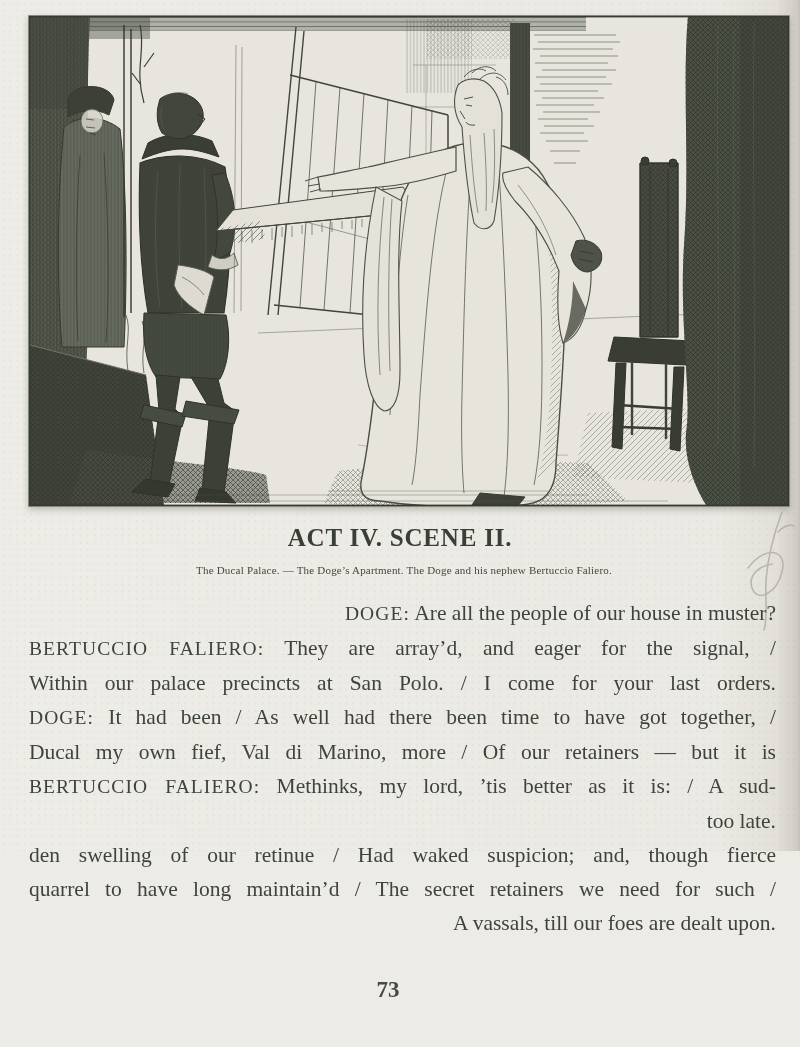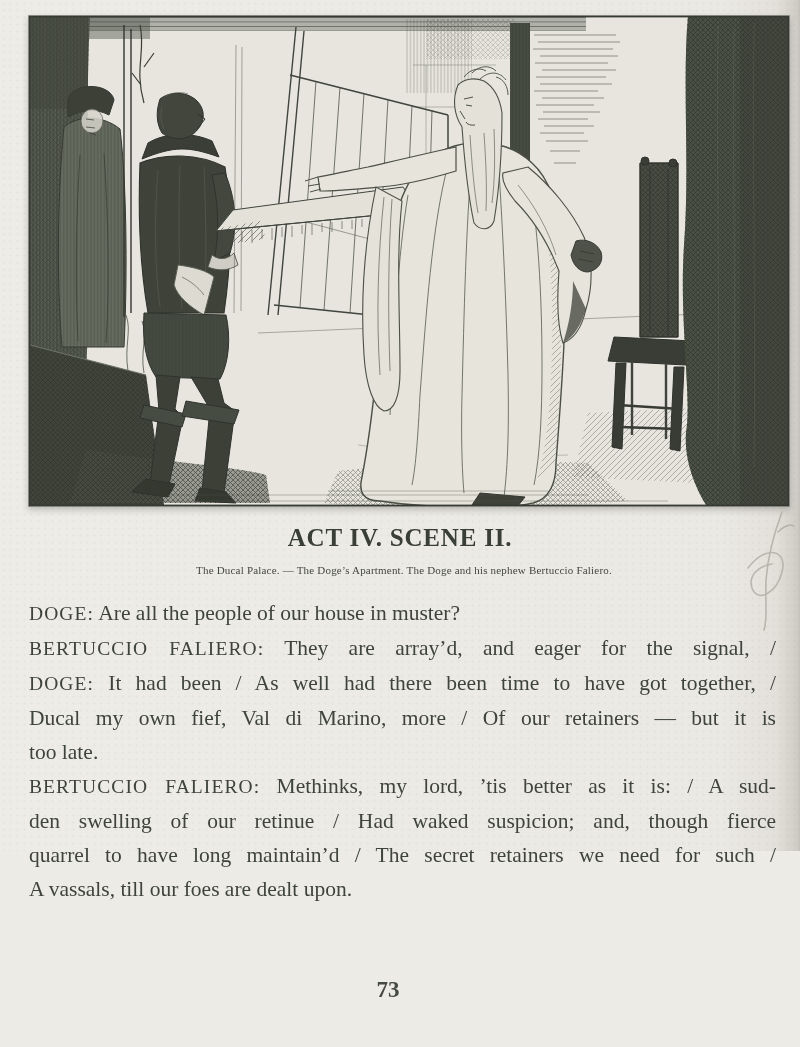--- a/index.html
+++ b/index.html
@@ -28,21 +28,21 @@
   }
   .stage{
     position:absolute;left:30px;right:22px;top:564px;
     text-align:center;font-size:11px;letter-spacing:.2px;
     color:#43483f;
   }
   .dialogue{
     position:absolute;left:29px;top:596px;width:747px;
     font-size:21.5px;line-height:34px;color:#3e433c;
   }
-  .line{text-align:left;}
+  .line{text-align:right;}
   .line.just{text-align:justify;text-align-last:justify;}
   .speaker{
     font-size:19.5px;letter-spacing:1.1px;color:#3d423b;
   }
   .pageno{
     position:absolute;left:0;right:40px;top:977px;
     text-align:center;font-size:23px;font-weight:bold;color:#454a42;margin-left:16px;
   }
   .pencil-mark{position:absolute;left:736px;top:506px;width:60px;height:128px;}
 </style>
@@ -222,23 +222,24 @@
       <path d="M12,62 C30,38 52,44 46,66 C41,86 22,98 16,82 C12,70 22,60 36,58"></path>
       <path d="M42,26 C48,20 54,18 58,20"></path>
     </g>
   </svg>
 
   <div class="heading">ACT IV. SCENE II.</div>
   <div class="stage">The Ducal Palace. — The Doge’s Apartment. The Doge and his nephew Bertuccio Faliero.</div>
   <div class="dialogue">
       <div class="line"><span class="speaker">DOGE:</span> Are all the people of our house in muster?</div>
       <div class="line just"><span class="speaker">BERTUCCIO FALIERO:</span> They are array’d, and eager for the signal, /</div>
+      <div class="line just">Within our palace precincts at San Polo. / I come for your last orders.</div>
       <div class="line just"><span class="speaker">DOGE:</span> It had been / As well had there been time to have got together, /</div>
       <div class="line just">Ducal my own fief, Val di Marino, more / Of our retainers — but it is</div>
+      <div class="line just"><span class="speaker">BERTUCCIO FALIERO:</span> Methinks, my lord, ’tis better as it is: / A sud-</div>
       <div class="line">too late.</div>
-      <div class="line just"><span class="speaker">BERTUCCIO FALIERO:</span> Methinks, my lord, ’tis better as it is: / A sud-</div>
       <div class="line just">den swelling of our retinue / Had waked suspicion; and, though fierce</div>
       <div class="line just">quarrel to have long maintain’d / The secret retainers we need for such /</div>
       <div class="line">A vassals, till our foes are dealt upon.</div>
     </div>
   <div class="pageno">73</div>
 
 </div>
 
 </body></html>

